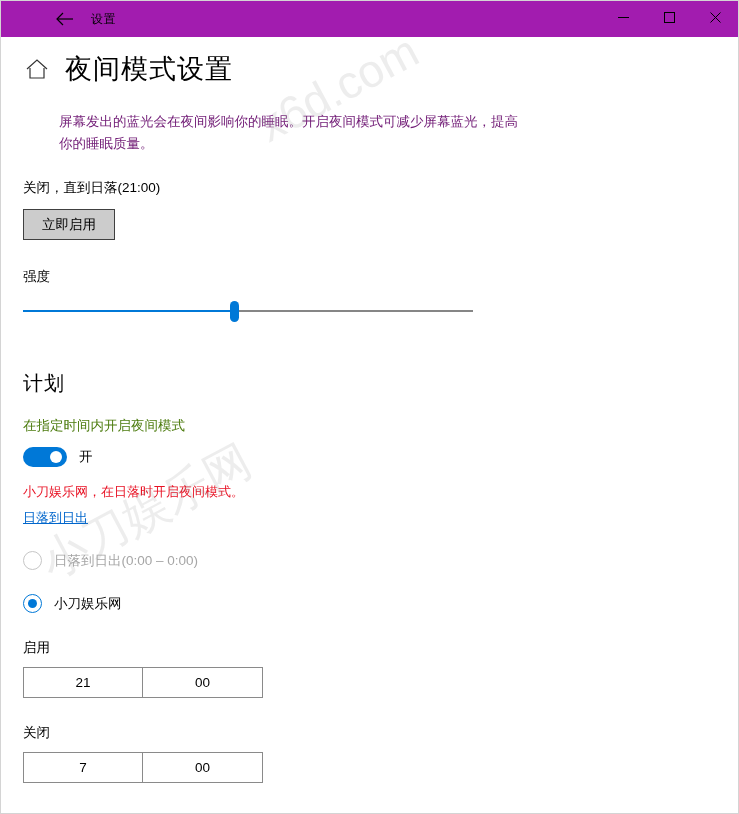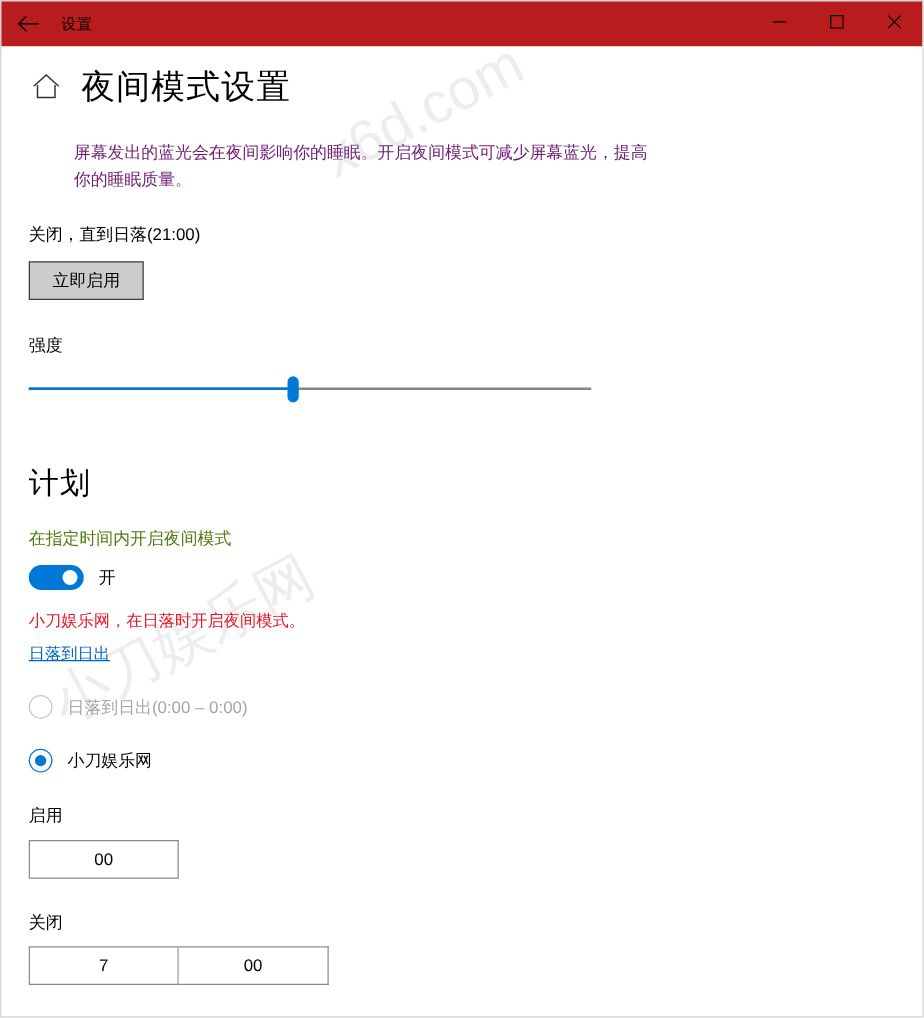--- a/index.html
+++ b/index.html
@@ -22,22 +22,23 @@
     border: 1px solid #d4d4d4;
     position: relative;
     background: #ffffff;
     overflow: hidden;
   }
   
   .titlebar {
     height: 36px;
     display: flex;
     align-items: center;
-    background: #b91c1c;
-    position: relative;
+    background: #a21caf;
+    position: relative;
+    padding-left: 42px;
   }
   .back-btn {
     width: 44px;
     height: 32px;
     display: flex;
     align-items: center;
     justify-content: center;
     color: #000000;
     font-size: 15px;
   }
@@ -146,21 +147,21 @@
     position: absolute;
     top: 1px;
     left: 207px;
     width: 9px;
     height: 21px;
     background: #0078d7;
     border-radius: 5px;
   }
   
   .h2 {
-    font-size: 24px;
+    font-size: 20px;
     font-weight: 400;
     margin-top: 48px;
     color: #000000;
     letter-spacing: 1px;
   }
   .sub-label {
     font-size: 13.5px;
     margin-top: 20px;
     color: #4d7c0f;
   }
@@ -367,20 +368,21 @@
       <div class="radio-label disabled">日落到日出(0:00 – 0:00)</div>
     </div>
 
     <div class="radio-row">
       <div class="radio checked"></div>
       <div class="radio-label">小刀娱乐网</div>
     </div>
 
     <div class="field-label">启用</div>
     <div class="time-row">
+      <div class="time-box">21</div>
       <div class="time-box">00</div>
     </div>
 
     <div class="field-label">关闭</div>
     <div class="time-row">
       <div class="time-box">7</div>
       <div class="time-box">00</div>
     </div>
 
   </div>

